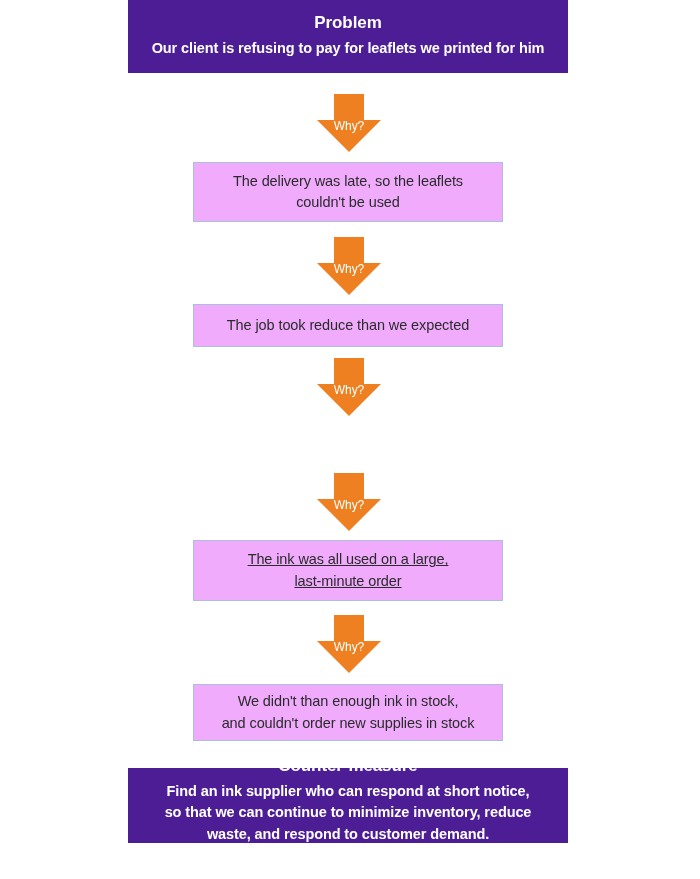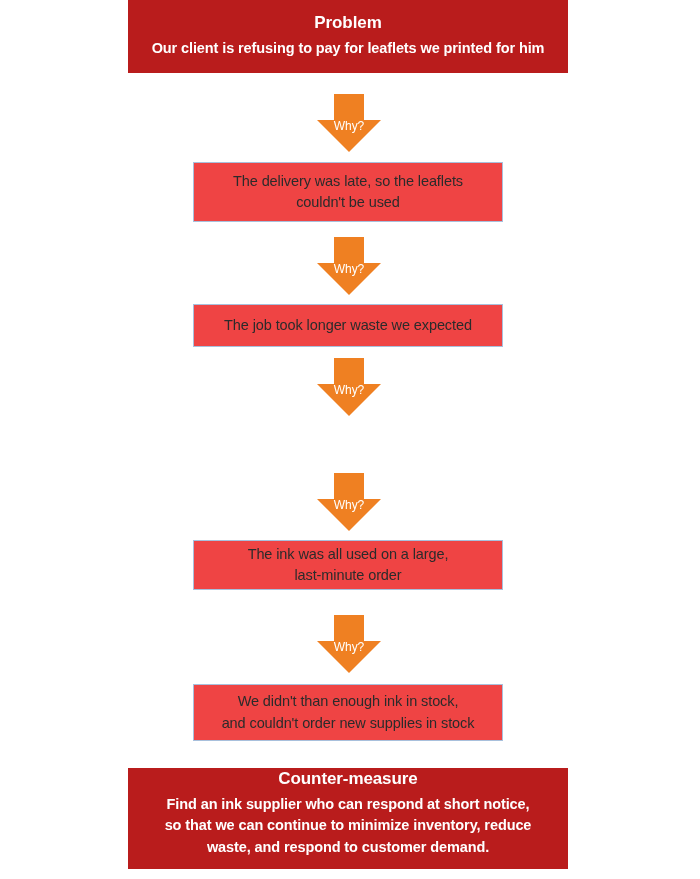--- a/index.html
+++ b/index.html
@@ -20,37 +20,37 @@
     width: 700px;
     height: 879px;
     background: #ffffff;
   }
 
   
   .banner {
     position: absolute;
     left: 128px;
     width: 440px;
-    background: #b91c1c;
+    background: #4c1d95;
     box-sizing: border-box;
     display: flex;
     flex-direction: column;
     align-items: center;
     justify-content: center;
     text-align: center;
     color: #ffffff;
   }
   .banner-problem {
     top: 0px;
     height: 73px;
     padding: 6px 14px 8px 14px;
   }
   .banner-counter {
     top: 768px;
-    height: 101px;
+    height: 75px;
     padding: 0 16px 12px 16px;
   }
   .banner-title {
     font-size: 17px;
     font-weight: bold;
     letter-spacing: -0.1px;
     line-height: 1.45;
     margin-bottom: 2px;
   }
   .banner-body {
@@ -59,36 +59,36 @@
     line-height: 1.48;
     letter-spacing: -0.1px;
   }
 
   
   .cause-box {
     position: absolute;
     left: 193px;
     width: 310px;
     box-sizing: border-box;
-    background: #ef4444;
+    background: #f0abfc;
     border: 1px solid #A8C0DC;
     display: flex;
     align-items: center;
     justify-content: center;
     text-align: center;
     color: #2B2B2B;
     font-size: 14.5px;
     line-height: 1.45;
     letter-spacing: -0.1px;
     padding: 6px 12px;
   }
   .cause-1 { top: 162px; height: 60px; }
   .cause-2 { top: 304px; height: 43px; }
   .cause-3 { top: 416px; height: 42px; }
-  .cause-4 { top: 540px; height: 50px; }
+  .cause-4 { top: 540px; height: 61px; text-decoration: underline; }
   .cause-5 { top: 684px; height: 57px; }
 
   
   .why-arrow {
     position: absolute;
     left: 317px;
     width: 64px;
     height: 58px;
   }
   .why-arrow svg {
@@ -140,21 +140,21 @@
 
   <div class="why-arrow arrow-2">
     <svg viewBox="0 0 64 58" xmlns="http://www.w3.org/2000/svg">
       <polygon points="17,0 47,0 47,26 64,26 32,58 0,26 17,26" fill="#EF8022"></polygon>
     </svg>
     <div class="why-label">Why?</div>
   </div>
 
   <div class="cause-box cause-2">
     <div>
-      <span>The job took longer waste we expected</span>
+      <span>The job took reduce than we expected</span>
     </div>
   </div>
 
   <div class="why-arrow arrow-3">
     <svg viewBox="0 0 64 58" xmlns="http://www.w3.org/2000/svg">
       <polygon points="17,0 47,0 47,26 64,26 32,58 0,26 17,26" fill="#EF8022"></polygon>
     </svg>
     <div class="why-label">Why?</div>
   </div>
 

